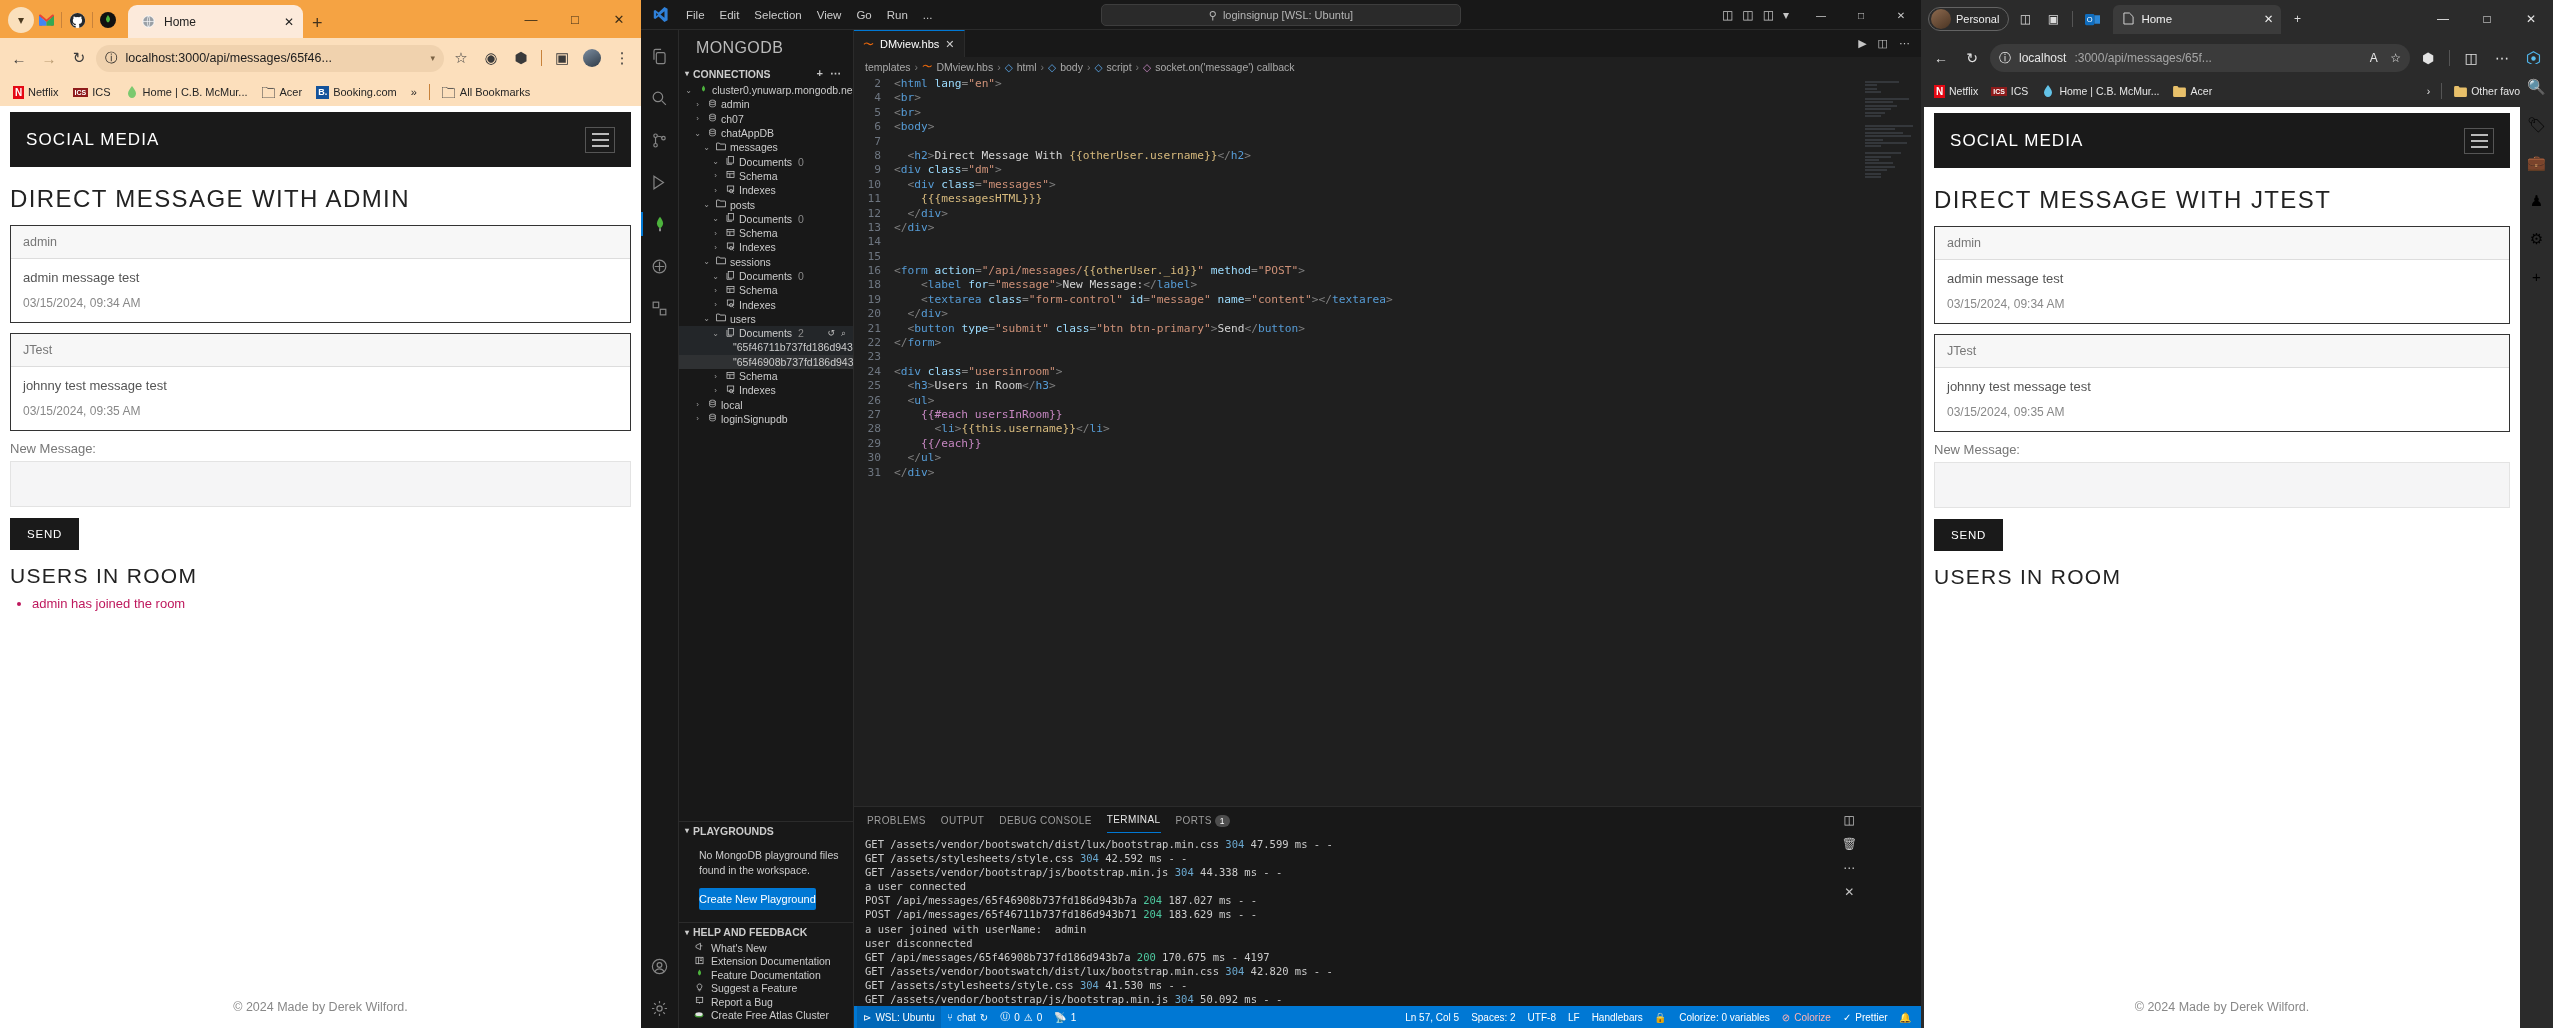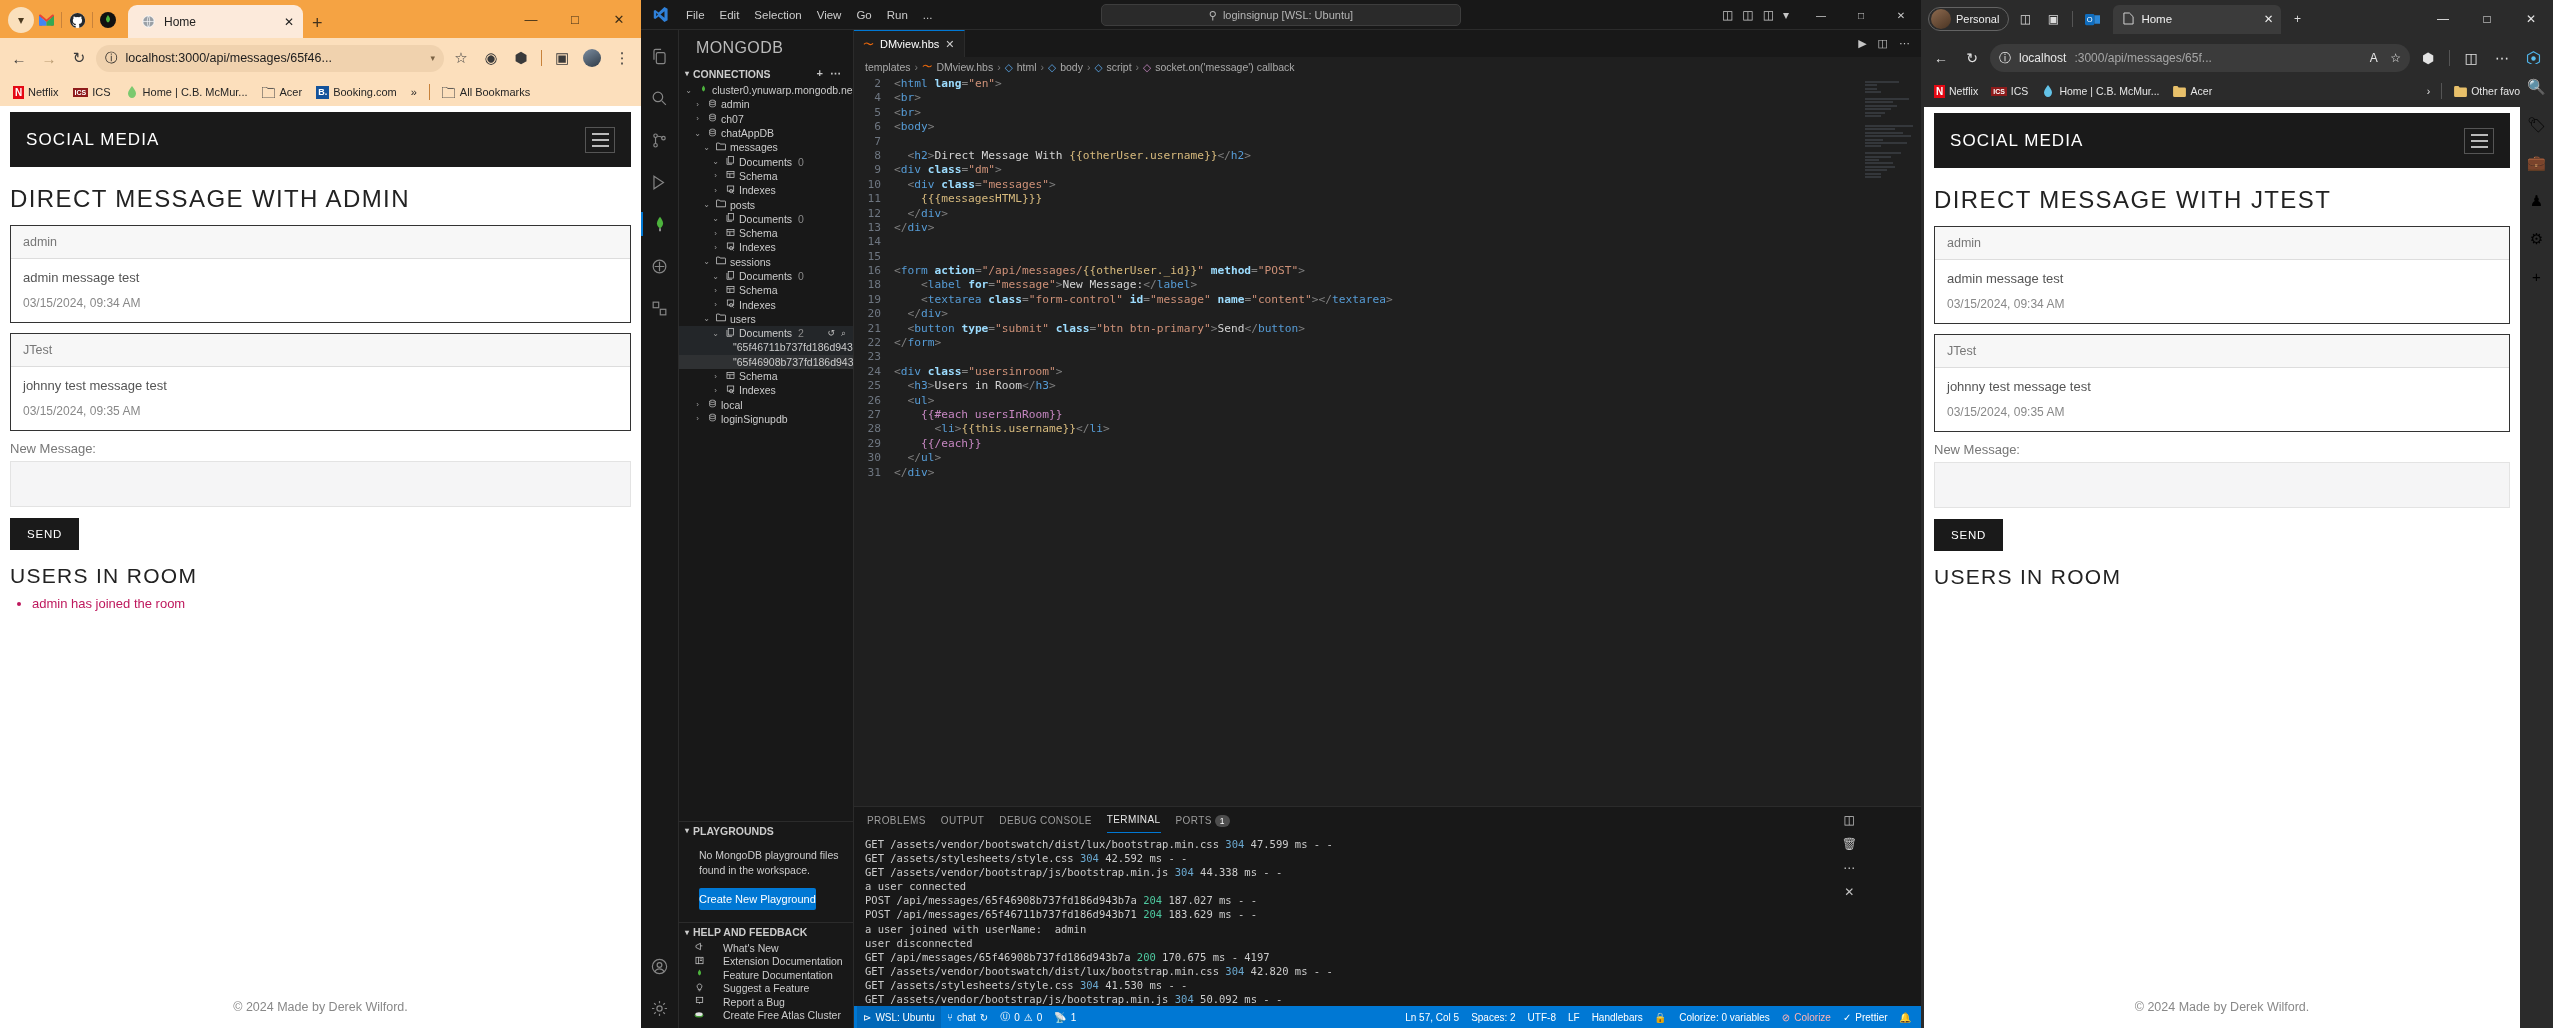--- a/index.html
+++ b/index.html
@@ -79,38 +79,38 @@
   .tr.hl { background:#232629;}
   .chev { width:11px;text-align:center;color:#9d9d9d;font-size:8px;flex:none;}
   .tico { width:12px;text-align:center;flex:none;font-size:9px;}
   .cnt { color:#8a8a8a;margin-left:3px;}
   .tr .rgt { margin-left:auto;display:flex;gap:6px;padding-right:7px;color:#c0c0c0;font-size:9px;}
   .pg-sec { border-top:1px solid #2b2b2b;padding-bottom:6px;}
   .pg-txt { font-size:10.5px;color:#cdcdcd;padding:8px 14px 8px 20px;line-height:1.45;}
   .btn-blue { display:block;margin:2px 14px 6px 20px;background:#0078d4;color:#fff;text-align:center;
               font-size:11px;padding:5px 0;border:none;border-radius:2px;}
   .hf { font-size:10.5px;color:#ccc;}
-  .hf .row { height:13.5px;display:flex;align-items:center;gap:18px;padding-left:14px;text-align:right;}
+  .hf .row { height:13.5px;display:flex;align-items:center;gap:6px;padding-left:14px;text-align:right;}
   .hf .row .ic { width:12px;text-align:center;font-size:9px;}
 
   .ed { flex:1;display:flex;flex-direction:column;min-width:0;background:#1f1f1f;}
   .tabs { height:27px;background:#181818;display:flex;align-items:stretch;position:relative;}
   .etab { background:#1f1f1f;display:flex;align-items:center;gap:6px;padding:0 9px;font-size:11px;color:#fff;
           border-top:1px solid #0078d4;border-right:1px solid #2b2b2b;}
   .etab .x { color:#ccc;font-size:11px;}
   .tabs .tr-act { margin-left:auto;display:flex;align-items:center;gap:11px;padding-right:11px;color:#c5c5c5;font-size:11px;}
   .bc { height:20px;display:flex;align-items:center;gap:4px;font-size:10.5px;color:#a9a9a9;padding-left:11px;background:#1f1f1f;}
   .bc .sepr { color:#7a7a7a;}
   .code { flex:1;position:relative;overflow:hidden;background:#1f1f1f;
           font-family:"DejaVu Sans Mono","Liberation Mono",monospace;font-size:11.2px;line-height:14.4px;}
   .cl { display:flex;height:14.4px;white-space:pre;}
   .ln { width:40px;text-align:right;padding-right:13px;color:#6e7681;flex:none;}
   .mini { position:absolute;right:4px;top:4px;width:52px;height:150px;opacity:.5;}
   .mini i { display:block;height:2px;background:#4a4f57;margin-bottom:1.4px;}
-  .tk-tag{color:#569cd6;} .tk-pun{color:#808080;} .tk-att{color:#9cdcfe;font-weight:bold;} .tk-str{color:#ce9178;}
+  .tk-tag{color:#569cd6;} .tk-pun{color:#808080;} .tk-att{color:#9cdcfe;} .tk-str{color:#ce9178;}
   .tk-hb{color:#d7ba7d;} .tk-txt{color:#d4d4d4;} .tk-hbk{color:#c586c0;}
 
   .panel { height:200px;background:#181818;border-top:1px solid #2b2b2b;display:flex;flex-direction:column;}
   .pt { height:26px;display:flex;align-items:center;gap:15px;padding:0 13px;font-size:10px;color:#9d9d9d;letter-spacing:.4px;}
   .pt .on { color:#e7e7e7;border-bottom:1px solid #0078d4;height:26px;display:flex;align-items:center;}
   .badge { background:#4d4d4d;color:#fff;border-radius:9px;font-size:8.5px;padding:1px 5px;margin-left:3px;}
   .pt .rgt { margin-left:auto;display:flex;align-items:center;gap:10px;color:#c5c5c5;font-size:12px;flex-direction:column;}
   .term { flex:1;overflow:hidden;padding:4px 0 0 11px;font-family:"DejaVu Sans Mono","Liberation Mono",monospace;
           font-size:10.5px;line-height:14.1px;color:#cccccc;white-space:pre;}
   .g304{color:#6ba9d0;} .g200{color:#4ec9a0;}

